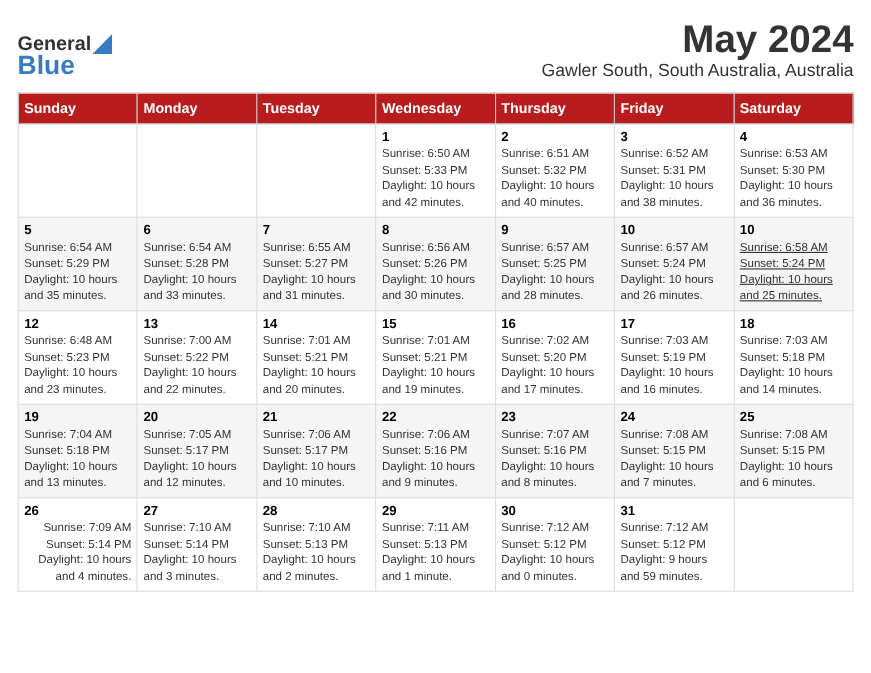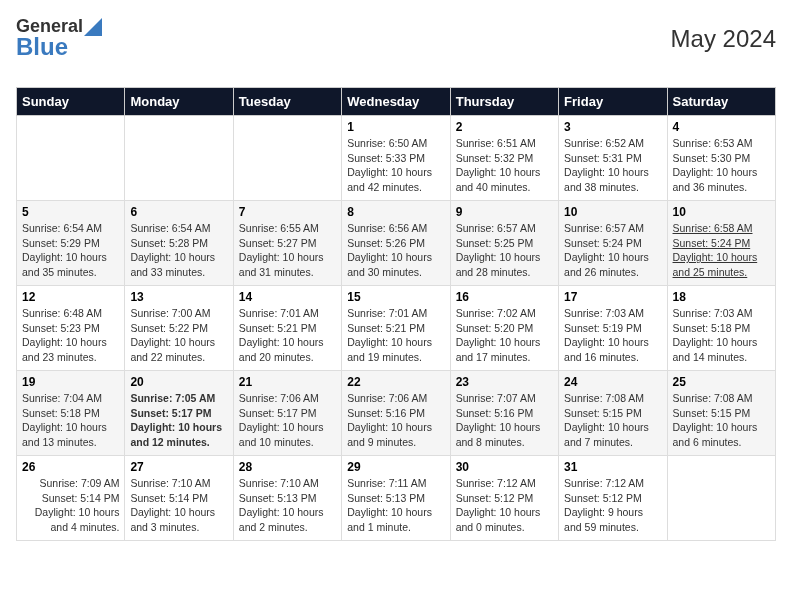--- a/index.html
+++ b/index.html
@@ -6,49 +6,49 @@
     body {
       font-family: Arial, sans-serif;
       background: #fff;
       width: 792px;
       min-height: 612px;
       padding: 16px;
     }
     .header {
       display: flex;
       justify-content: space-between;
-      align-items: center;
-      margin-bottom: 26px;
+      align-items: flex-end;
+      margin-bottom: 10px;
     }
     .logo {
       display: flex;
       flex-direction: column;
       align-items: flex-start;
     }
     .logo-general { color: #333; }
     .logo-blue { color: #1a5fa8; }
     .title-section {
       text-align: right;
     }
     .month-title {
-      font-size: 24px;
-      font-weight: normal;
+      font-size: 35px;
+      font-weight: bold;
       color: #333;
     }
     .location-title {
       font-size: 16px;
       color: #333;
     }
     .calendar {
       width: 100%;
       border-collapse: collapse;
       font-size: 11px;
     }
     .calendar th {
-      background-color: #0f172a;
+      background-color: #b91c1c;
       color: white;
       text-align: left;
       padding: 6px 5px;
       font-size: 13px;
       font-weight: bold;
       border: 1px solid #ccc;
     }
     .calendar td {
       vertical-align: top;
       padding: 4px 5px;
@@ -84,20 +84,21 @@
     <div style="display:flex;align-items:center;">
       <span class="logo-general" style="font-size:18px;font-weight:bold;color:#333;">General</span>
       <svg width="18" height="18" viewBox="0 0 18 18" style="margin-left:1px;">
         <polygon points="0,18 18,0 18,18" fill="#3a7abf"></polygon>
       </svg>
     </div>
     <span class="logo-blue" style="font-size:24px;font-weight:bold;color:#3a7abf;margin-top:-4px;margin-left:0;">Blue</span>
   </div>
   <div class="title-section">
     <div class="month-title">May 2024</div>
+    <div class="location-title">Gawler South, South Australia, Australia</div>
   </div>
 </div>
 
 <table class="calendar">
   <thead>
     <tr>
     <th>Sunday</th>
         <th>Monday</th>
         <th>Tuesday</th>
         <th>Wednesday</th>
@@ -245,21 +246,21 @@
       <tr>
         <td>
           <span class="day-number">19</span>
           <div class="day-info" style="white-space: pre-line;">Sunrise: 7:04 AM
 Sunset: 5:18 PM
 Daylight: 10 hours
 and 13 minutes.</div>
         </td>
         <td>
           <span class="day-number">20</span>
-          <div class="day-info" style="white-space: pre-line; font-weight: bold;">Sunrise: 7:05 AM
+          <div class="day-info" style="white-space: pre-line;">Sunrise: 7:05 AM
 Sunset: 5:17 PM
 Daylight: 10 hours
 and 12 minutes.</div>
         </td>
         <td>
           <span class="day-number">21</span>
           <div class="day-info" style="white-space: pre-line;">Sunrise: 7:06 AM
 Sunset: 5:17 PM
 Daylight: 10 hours
 and 10 minutes.</div>

